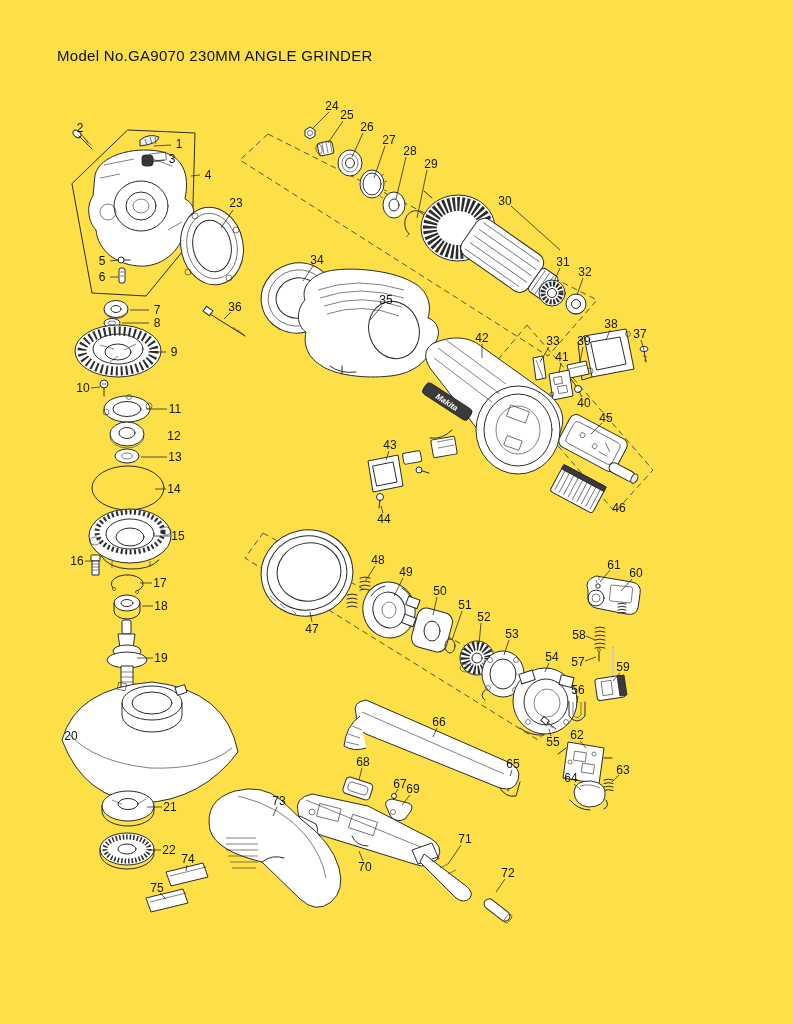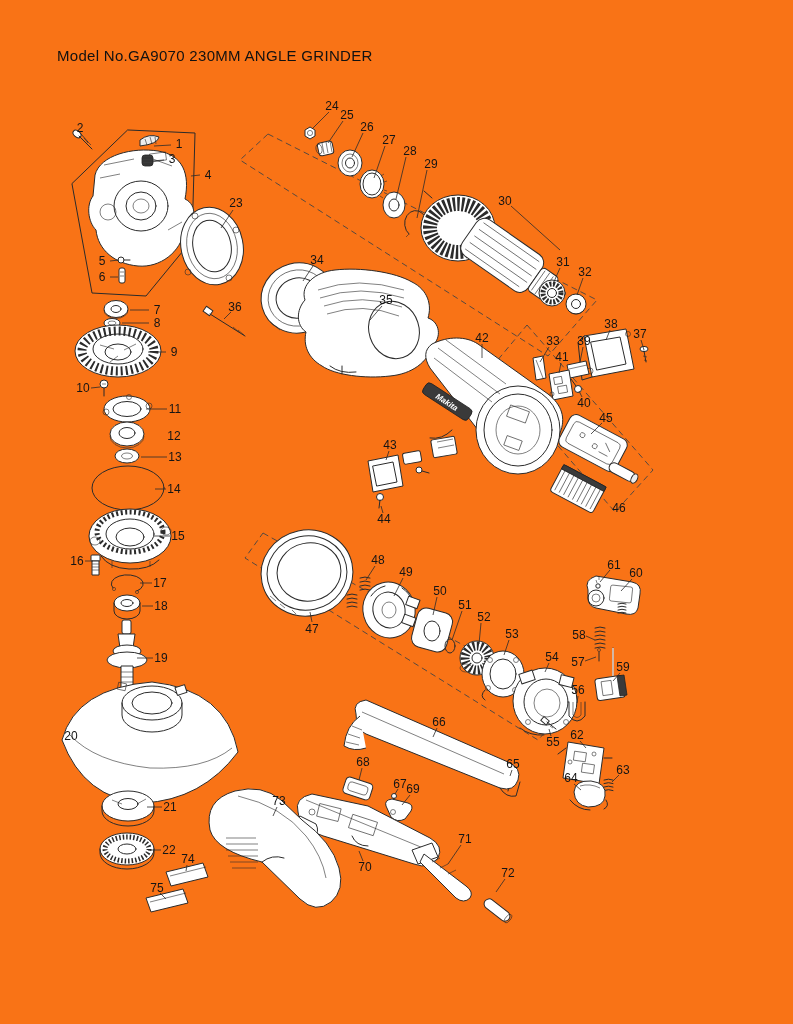--- a/index.html
+++ b/index.html
@@ -1,16 +1,16 @@
 <!DOCTYPE html>
 <html><head>
 <meta charset="utf-8">
 <style>
   html,body{margin:0;padding:0;background:#ffffff;}
-  #page{position:relative;width:793px;height:1024px;background:#f97316;overflow:hidden;
+  #page{position:relative;width:793px;height:1024px;background:#fde047;overflow:hidden;
         font-family:"Liberation Sans",sans-serif;}
   #title{position:absolute;left:57px;top:47px;font-size:15px;color:#111;letter-spacing:.3px;}
   svg{position:absolute;left:0;top:0;}
   .s{stroke:#2b2b2b;fill:none;stroke-width:1;stroke-linejoin:round;stroke-linecap:round}
   .th{stroke:#2b2b2b;fill:none;stroke-width:.6;stroke-linejoin:round}
   .sf{stroke:#2b2b2b;fill:#ffffff;stroke-width:1;stroke-linejoin:round}
   .sd{stroke:#2b2b2b;fill:#ededed;stroke-width:1;stroke-linejoin:round}
   .dk{stroke:#222;fill:#3a3a3a;stroke-width:.8}
   .teeth{fill:none;stroke:#2b2b2b}
   .dash{stroke:#444;stroke-width:.9;fill:none;stroke-dasharray:6 4}

